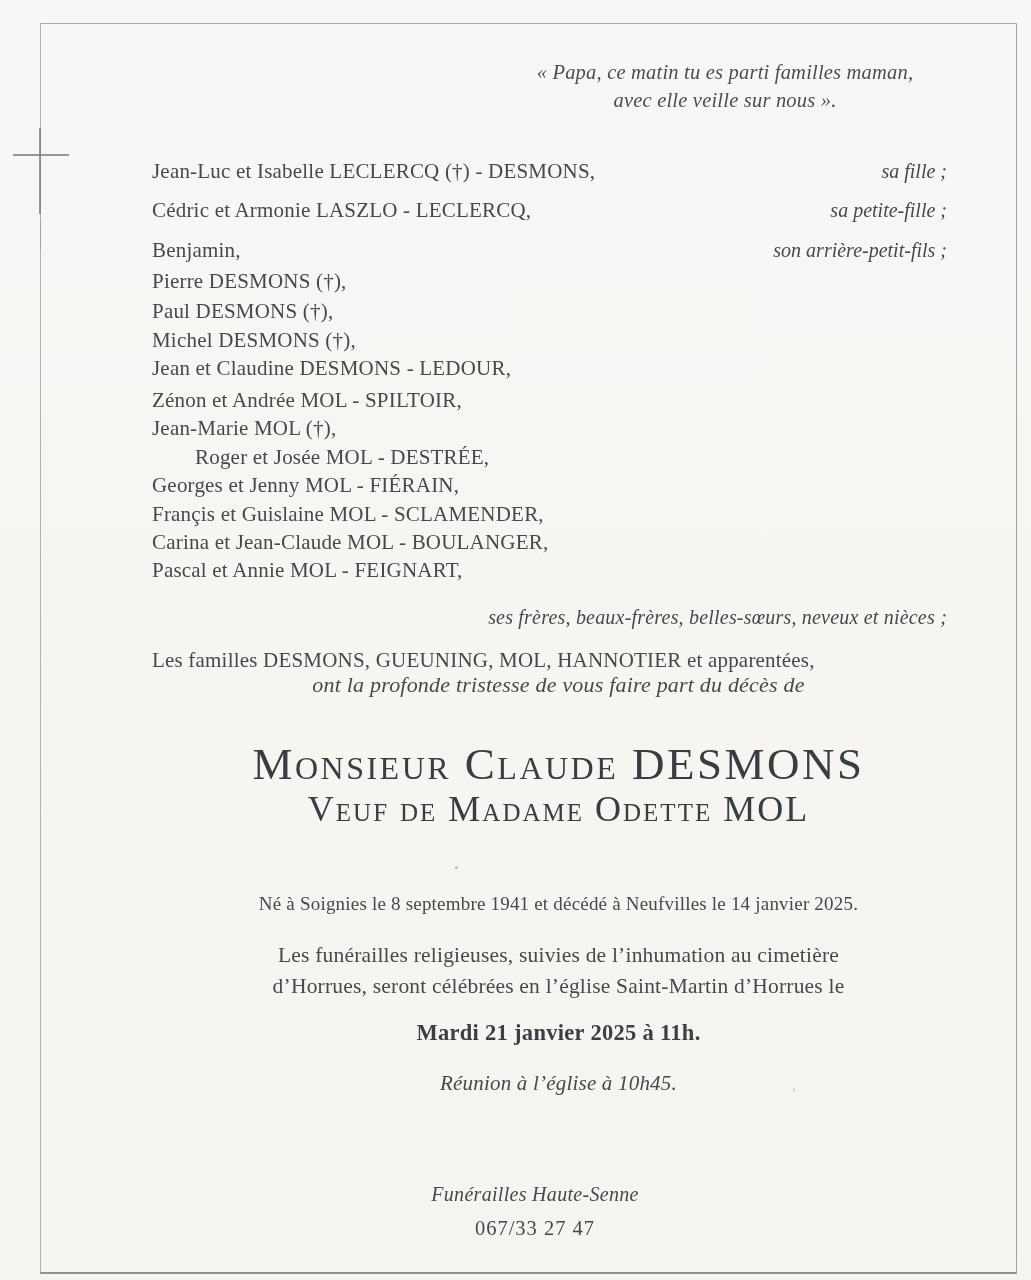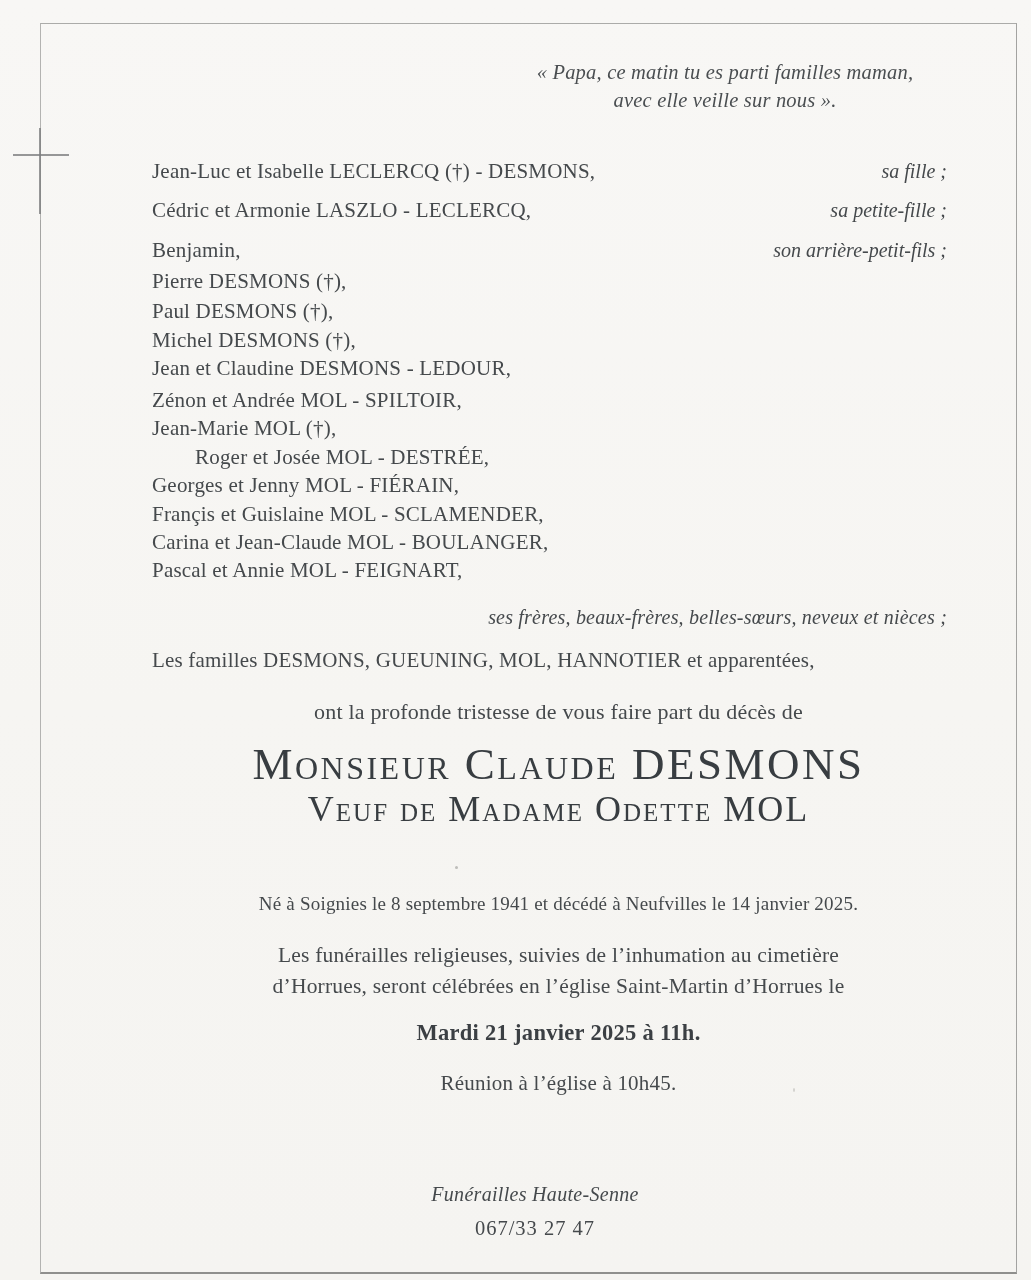--- a/index.html
+++ b/index.html
@@ -122,25 +122,26 @@
   .families-line {
     position: absolute;
     left: 152px;
     top: 648px;
     font-size: 21px;
     letter-spacing: .2px;
   }
   .announcement {
     position: absolute;
     left: 152px;
-    top: 699px;
+    top: 672px;
     width: 813px;
     text-align: center;
     font-size: 22px;
     letter-spacing: .2px;
+    font-style: italic;
   }
   .deceased-name {
     position: absolute;
     left: 122px;
     top: 740px;
     width: 873px;
     text-align: center;
     font-variant: small-caps;
     font-size: 45px;
     line-height: 48px;
@@ -188,20 +189,21 @@
     font-size: 22.5px;
     letter-spacing: .3px;
     color: #3b3f43;
   }
   .meeting-line {
     position: absolute;
     left: 122px;
     top: 1071px;
     width: 873px;
     text-align: center;
+    font-style: italic;
     font-size: 21px;
     letter-spacing: .2px;
   }
   .footer-home {
     position: absolute;
     left: 110px;
     top: 1183px;
     width: 850px;
     text-align: center;
     font-style: italic;

